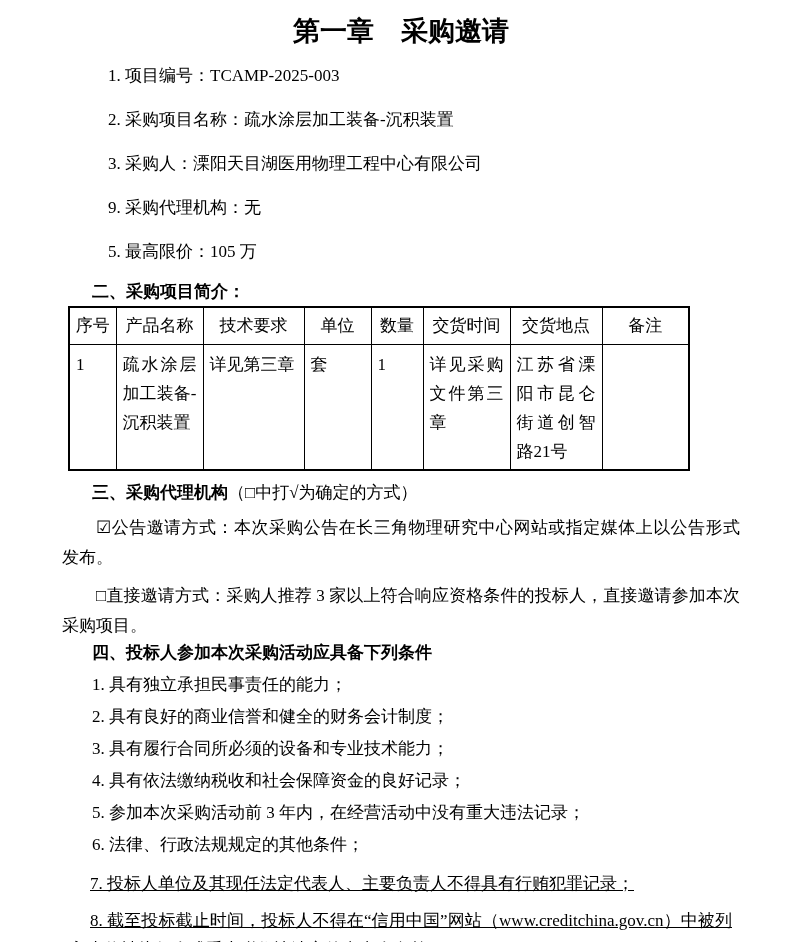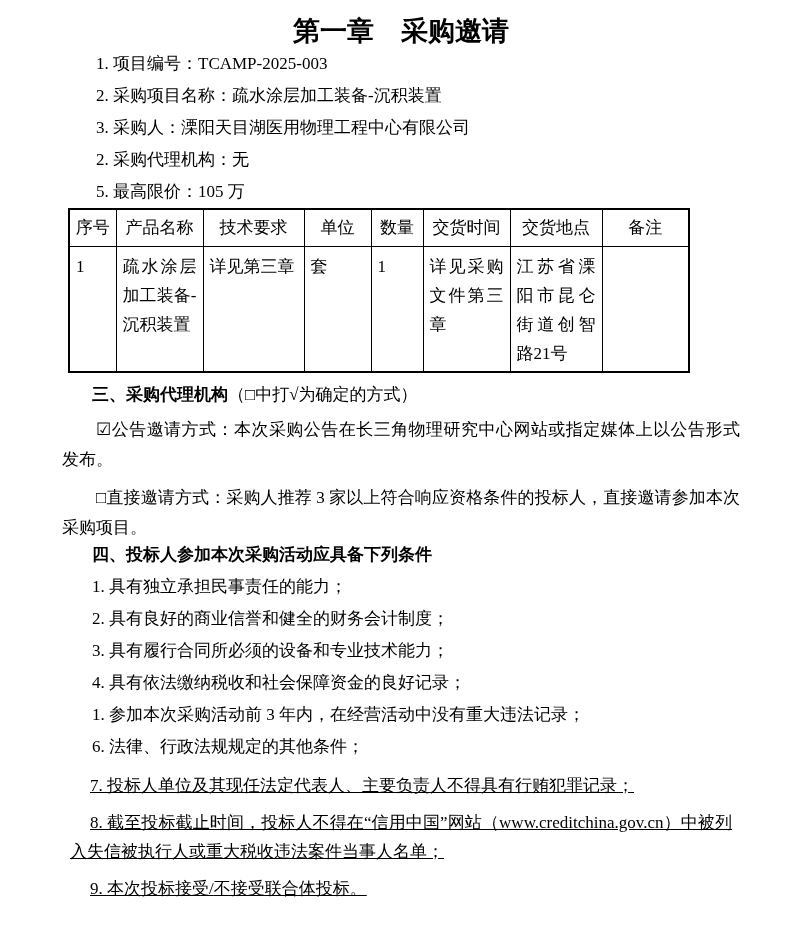--- a/index.html
+++ b/index.html
@@ -28,21 +28,21 @@
     font-weight: bold;
     font-size: 17px;
     line-height: 24px;
   }
   .h1x { margin-top: 20px; }
   .h2x { margin-top: 8px; margin-bottom: 2px; }
   .h3x { margin-top: 10px; }
   .h4x { }
   .sec-heading .note { font-weight: normal; }
   .plain-item {
-    margin: 0;
+    margin: 12px;
     padding-left: 34px;
     line-height: 32px;
     white-space: nowrap;
     font-family: Liberation Serif, serif;
   }
   .items-table {
     border-collapse: collapse;
     margin-left: 6px;
     table-layout: fixed;
     width: 620px;
@@ -100,23 +100,24 @@
 </head>
 <body>
 
 <div class="page">
 
   <h1 class="doc-title">第一章　采购邀请</h1>
 
   <p class="plain-item">1. 项目编号：TCAMP-2025-003</p>
   <p class="plain-item">2. 采购项目名称：疏水涂层加工装备-沉积装置</p>
   <p class="plain-item">3. 采购人：溧阳天目湖医用物理工程中心有限公司</p>
-  <p class="plain-item">2. 采购代理机构：无</p>
+  <p class="plain-item">9. 采购代理机构：无</p>
   <p class="plain-item">5. 最高限价：105 万</p>
 
+  <h2 class="sec-heading h2x">二、采购项目简介：</h2>
 
   <table class="items-table">
     <colgroup>
       <col class="c-seq">
         <col class="c-prod">
         <col class="c-tech">
         <col class="c-unit">
       <col class="c-qty">
         <col class="c-time">
         <col class="c-place">
@@ -154,21 +155,21 @@
 
   <p class="para"><span>□</span><span>直接邀请方式：采购人推荐 3 家以上符合响应资格条件的投标人，直接邀请参加本次采购项目。</span></p>
 
   <h2 class="sec-heading h4x">四、投标人参加本次采购活动应具备下列条件</h2>
 
   <div class="cond-list">
     <p class="cond-item">1. 具有独立承担民事责任的能力；</p>
     <p class="cond-item">2. 具有良好的商业信誉和健全的财务会计制度；</p>
     <p class="cond-item">3. 具有履行合同所必须的设备和专业技术能力；</p>
     <p class="cond-item">4. 具有依法缴纳税收和社会保障资金的良好记录；</p>
-    <p class="cond-item">1. 参加本次采购活动前 3 年内，在经营活动中没有重大违法记录；</p>
+    <p class="cond-item">5. 参加本次采购活动前 3 年内，在经营活动中没有重大违法记录；</p>
     <p class="cond-item">6. 法律、行政法规规定的其他条件；</p>
   </div>
 
   <p class="cond-para">7. 投标人单位及其现任法定代表人、主要负责人不得具有行贿犯罪记录；</p>
   <p class="cond-para">8. 截至投标截止时间，投标人不得在“信用中国”网站（www.creditchina.gov.cn）中被列入失信被执行人或重大税收违法案件当事人名单；</p>
   <p class="cond-para"><span>9. 本次投标接受/</span><span class="u">不接受</span><span>联合体投标。</span></p>
 
 </div>
 
 </body></html>

